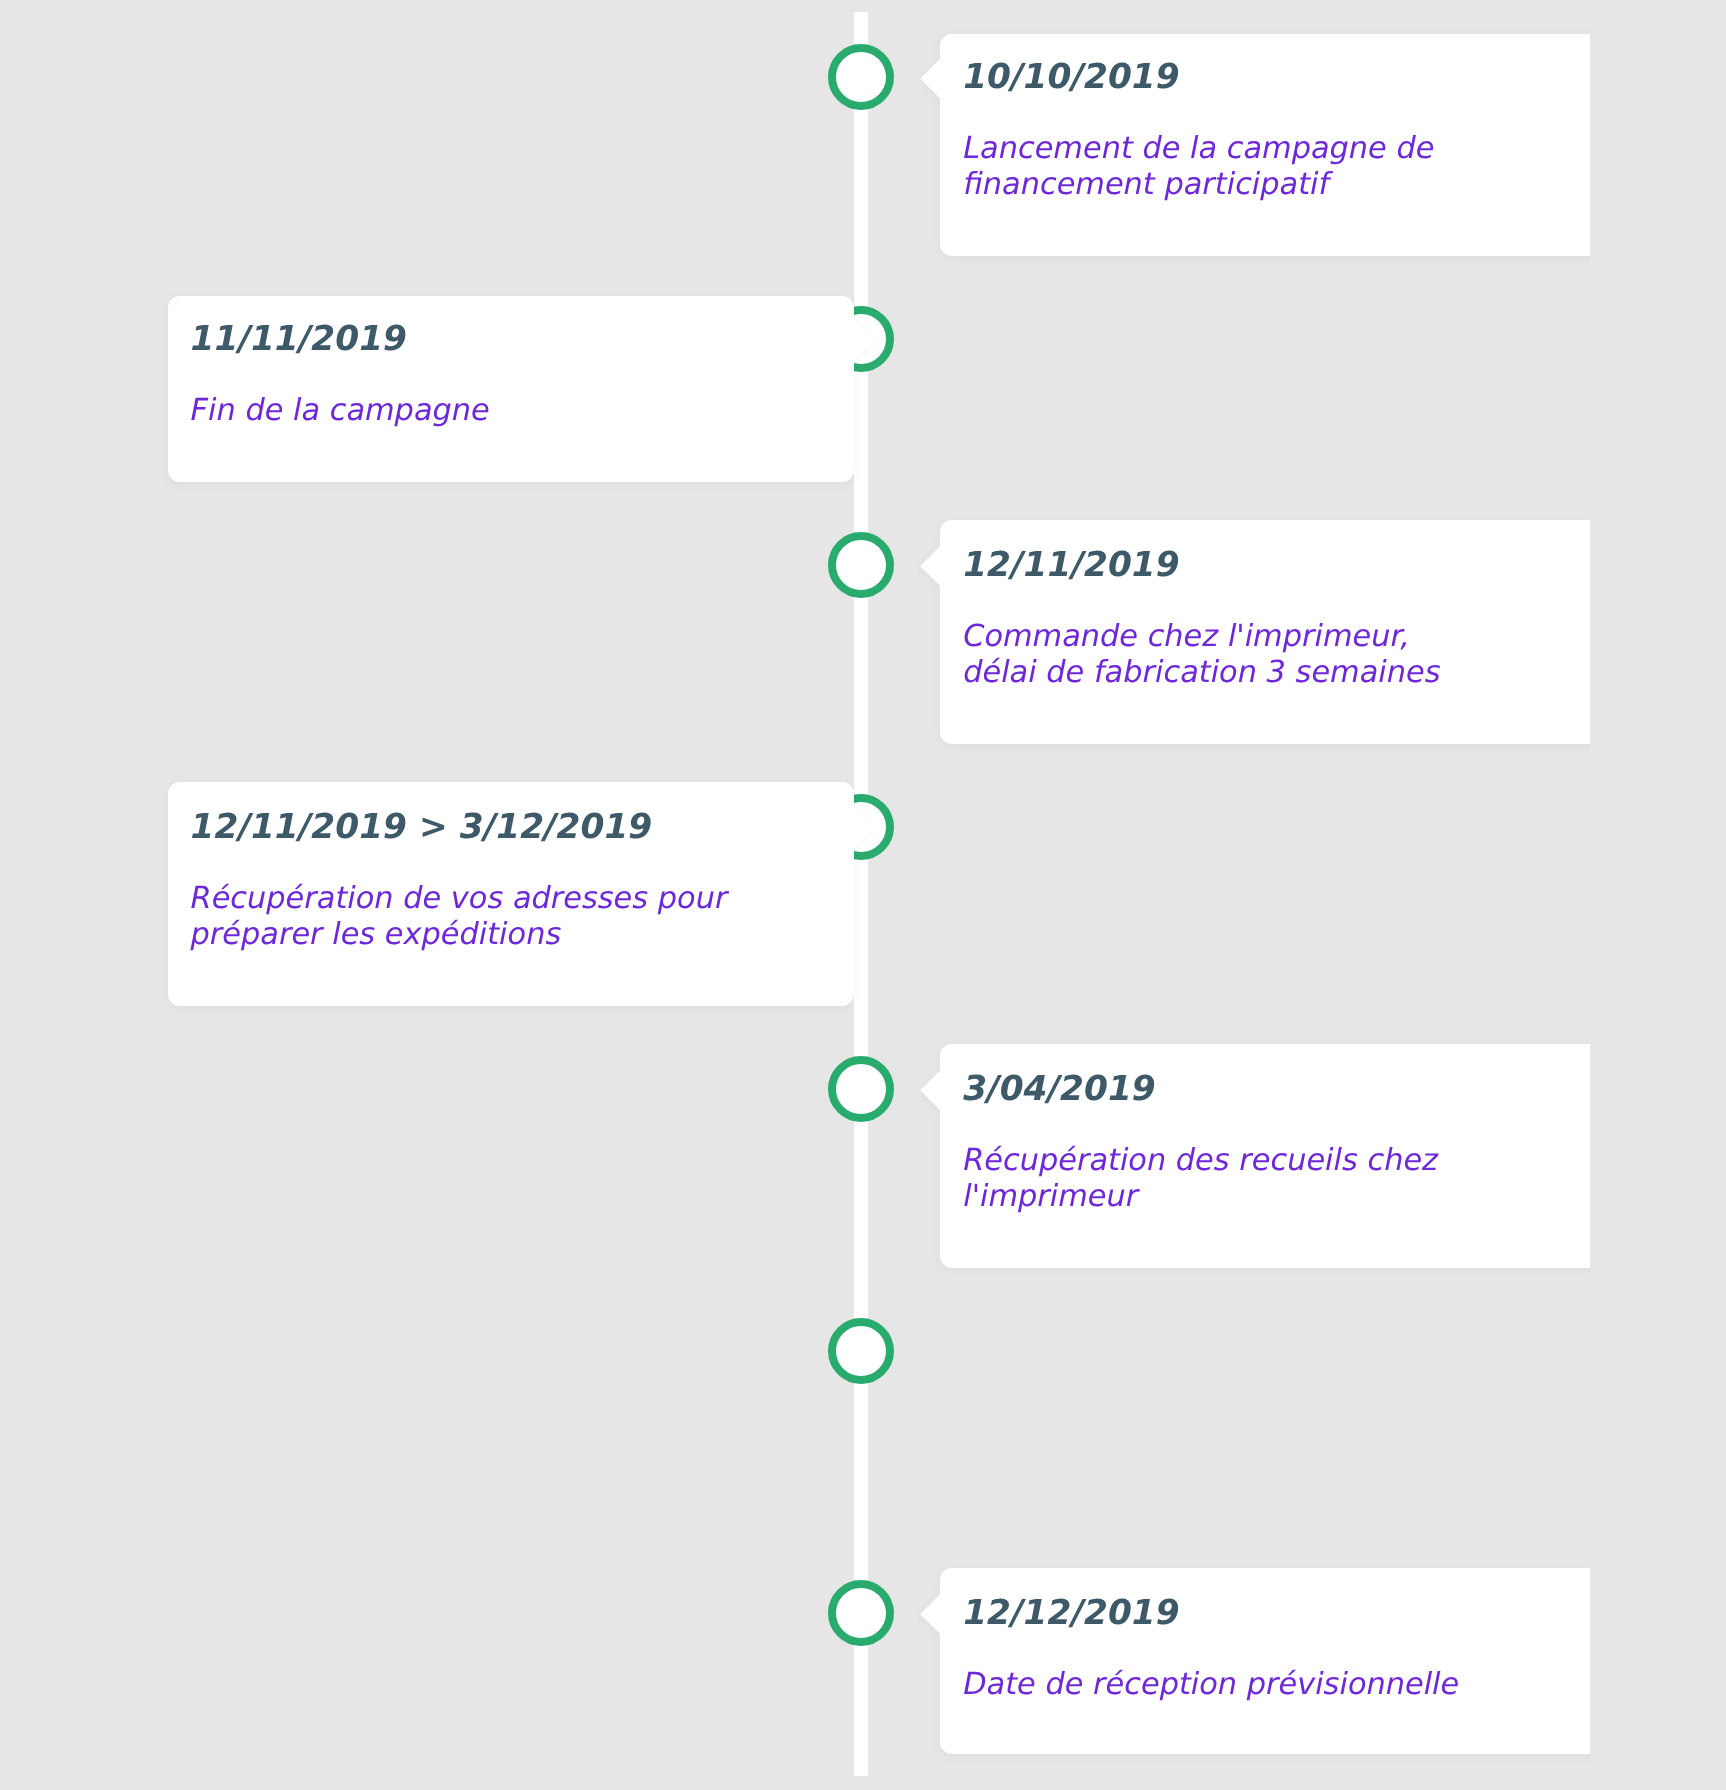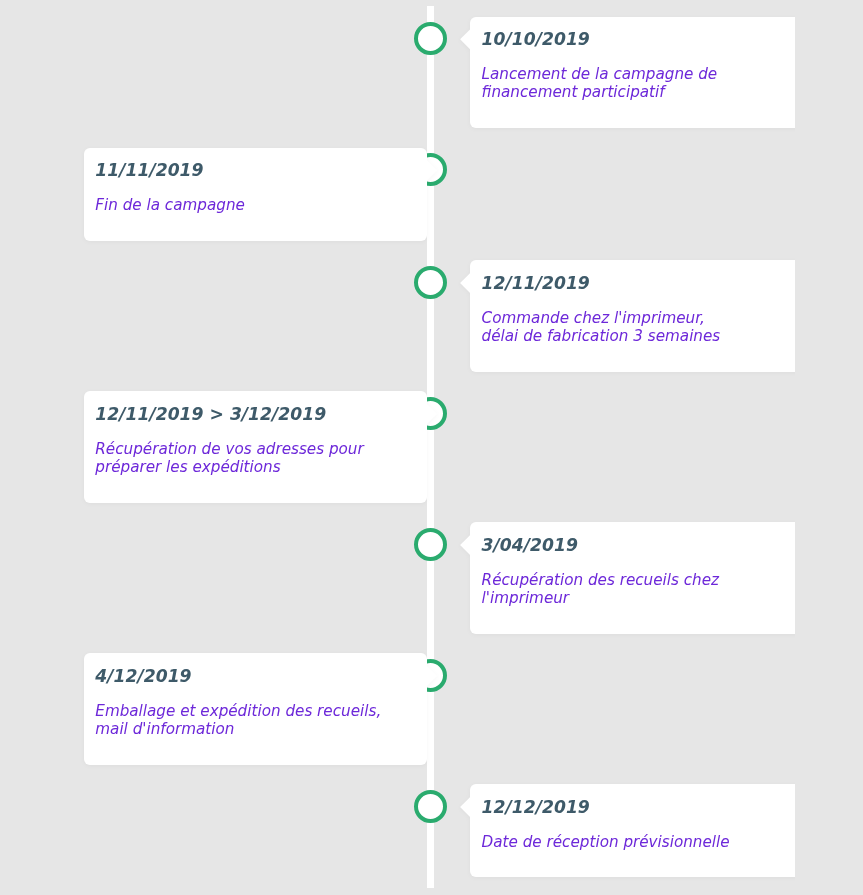--- a/index.html
+++ b/index.html
@@ -156,26 +156,20 @@
     <div class="marker"></div>
     <div class="card">
       <div class="pointer"></div>
       <div class="date">3/04/2019</div>
       <div class="desc">Récupération des recueils chez
 l'imprimeur</div>
     </div>
   </div>
   <div class="event left two-line">
     <div class="marker"></div>
-    <div class="card">
-      <div class="pointer"></div>
-      <div class="date">4/12/2019</div>
-      <div class="desc">Emballage et expédition des recueils,
-mail d'information</div>
-    </div>
   </div>
   <div class="event right">
     <div class="marker"></div>
     <div class="card">
       <div class="pointer"></div>
       <div class="date">12/12/2019</div>
       <div class="desc">Date de réception prévisionnelle</div>
     </div>
   </div>
   </div>

